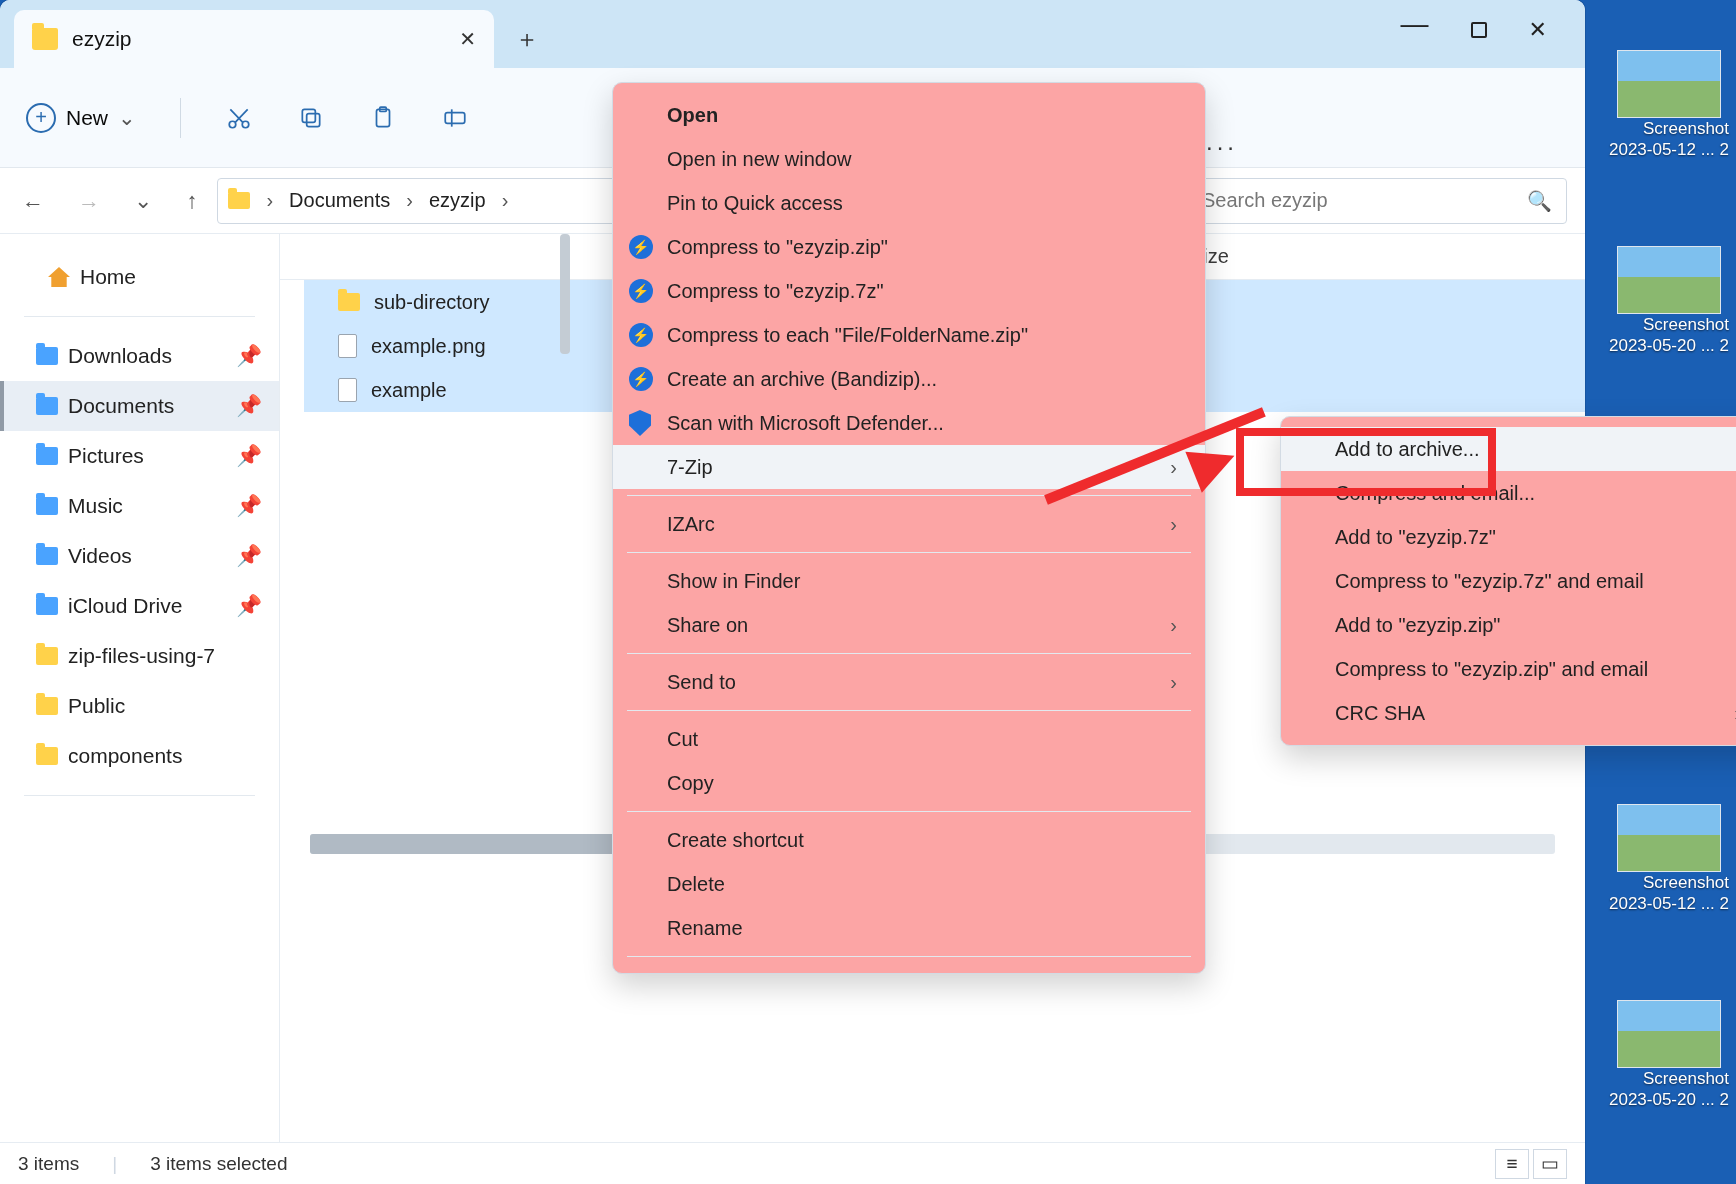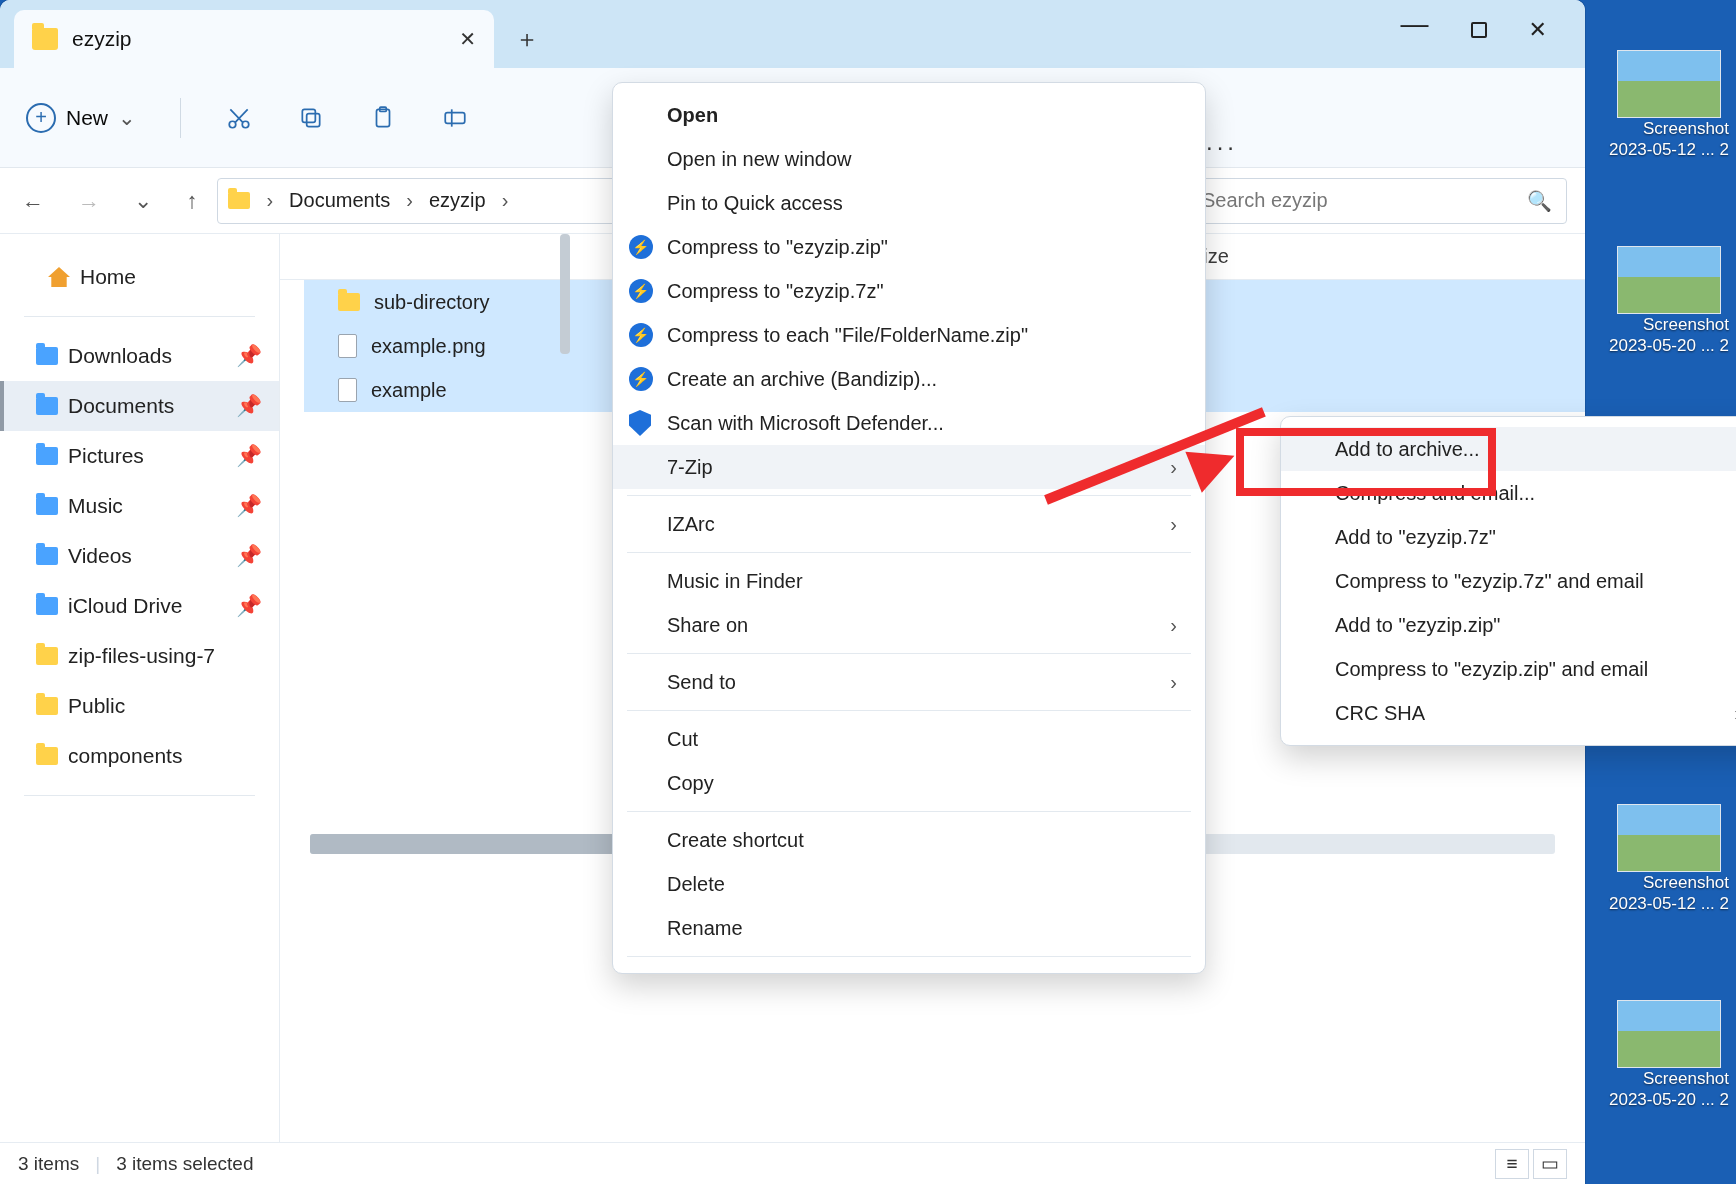--- a/index.html
+++ b/index.html
@@ -88,27 +88,27 @@
   .fi { width:22px; height:18px; background:#ffd24a; border-radius:2px; position:relative; }
   .fi::before { content:""; position:absolute; top:-4px; left:0; width:9px; height:5px; background:#ffd24a; border-radius:2px 2px 0 0; }
   .fi.file { background:#fff; border:1.5px solid #9aa4af; border-radius:2px; height:24px; width:19px; }
   .fi.file::before { display:none; }
   .hscroll { position:absolute; left:30px; right:30px; bottom:-10px; height:20px; background:#e2e8ee; border-radius:3px; }
   .hscroll .thumb { position:absolute; left:0; top:0; width:72%; height:100%; background:#b0bac4; border-radius:3px; }
   .sidescroll { position:absolute; left:280px; top:0; width:14px; height:100%; }
   .sidescroll .thumb { position:absolute; top:0; left:0; width:10px; height:120px; background:#c4ccd4; border-radius:4px; }
 
   
-  .status { height:42px; border-top:1px solid #e6ecf2; display:flex; align-items:center; padding:0 18px; font-size:19px; color:#333; gap:16px; }
+  .status { height:42px; border-top:1px solid #e6ecf2; display:flex; align-items:center; padding:0 18px; font-size:19px; color:#333; gap:33px; }
   .status .right { margin-left:auto; display:flex; gap:4px;}
   .viewbtn { width:34px; height:30px; border:1px solid #cfd8e2; display:flex; align-items:center; justify-content:center;}
 
   
   .ctx {
-    position:absolute; background:#ffffff; border:1px solid #d3dbe4; border-radius:10px;
+    position:absolute; background:#fca5a5; border:1px solid #d3dbe4; border-radius:10px;
     box-shadow:0 12px 30px rgba(0,0,0,.18); padding:10px 0; font-size:20px; color:#222;
   }
   .ctx1 { left:612px; top:82px; width:594px; }
   .ctx2 { left:1280px; top:416px; width:490px; }
   .ctx .row { height:44px; display:flex; align-items:center; padding:0 28px 0 54px; position:relative; }
   .ctx .row.hov { background:#f0f3f7; }
   .ctx .row .arrow { margin-left:auto; color:#555; }
   .ctx .row.bold { font-weight:600; }
   .ctx hr { border:none; border-top:1px solid #e3e9ef; margin:6px 14px; }
   .ctx .bzicon { position:absolute; left:16px; width:24px; height:24px; background:#1e6fd9; border-radius:50%; display:flex; align-items:center; justify-content:center; color:#fff; font-size:14px;}
@@ -366,21 +366,21 @@
       <span>7-Zip</span>
       <span class="arrow">›</span>
     </div>
     <hr>
     <div class="row">
       <span>IZArc</span>
       <span class="arrow">›</span>
     </div>
     <hr>
     <div class="row">
-      <span>Music in Finder</span>
+      <span>Show in Finder</span>
     </div>
     <div class="row">
       <span>Share on</span>
       <span class="arrow">›</span>
     </div>
     <hr>
     <div class="row">
       <span>Send to</span>
       <span class="arrow">›</span>
     </div>

